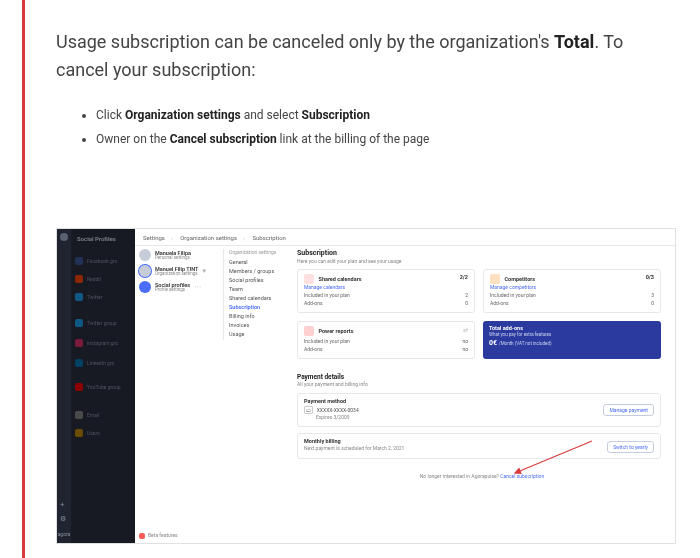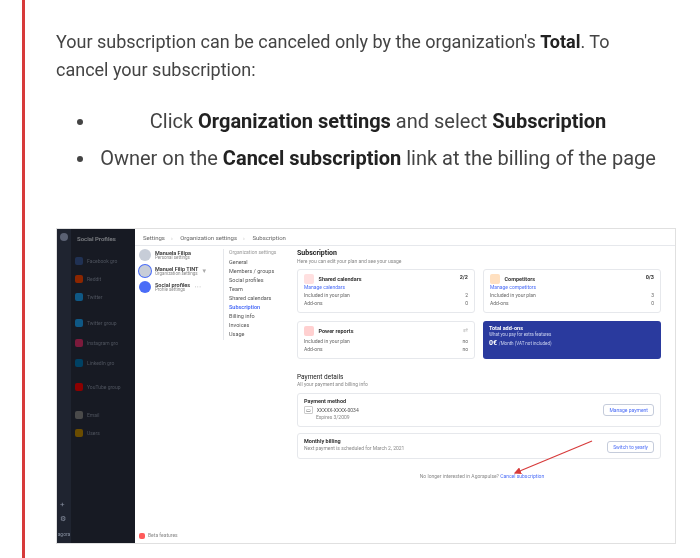--- a/index.html
+++ b/index.html
@@ -2,21 +2,21 @@
 <html><head>
 <meta charset="utf-8">
 <style>
   html,body{margin:0;padding:0;font-family:-apple-system,BlinkMacSystemFont,"Segoe UI",Roboto,Helvetica,Arial,sans-serif;background:#fff;color:#333;}
   .page{width:700px;height:558px;position:relative;box-sizing:border-box;}
   .redbar{position:absolute;left:22px;top:0;width:3px;height:558px;background:#d73a3a;}
   .doc{position:absolute;left:56px;top:28px;right:40px;}
   .intro{font-size:18px;line-height:1.55;color:#444;}
   .intro b{color:#222;}
   ul.steps{margin:22px 0 0 0;padding-left:40px;}
-  ul.steps li{font-size:20px;line-height:1.55;color:#444;margin-bottom:6px;text-align:center;}
+  ul.steps li{font-size:12px;line-height:1.55;color:#444;margin-bottom:6px;}
   ul.steps b{color:#222;}
 
   .shot{position:absolute;left:56px;top:228px;width:618px;height:314px;border:1px solid #e0e0e0;background:#f6f7f9;overflow:hidden;font-size:6px;color:#555;}
   
   .rail{position:absolute;left:0;top:0;width:14px;height:100%;background:#1f2430;}
   .rail .logo{position:absolute;left:3px;top:4px;width:8px;height:8px;border-radius:50%;background:#5a6173;}
   .rail .brand{position:absolute;left:0;bottom:6px;width:14px;text-align:center;color:#8890a0;font-size:5px;}
   .rail .plus{position:absolute;left:3px;bottom:34px;color:#8890a0;font-size:8px;}
   .rail .gear{position:absolute;left:3px;bottom:20px;color:#8890a0;font-size:7px;}
 
@@ -67,41 +67,41 @@
   .card .ico{display:inline-block;width:10px;height:10px;border-radius:2px;vertical-align:middle;margin-right:3px;}
   .card .ttl{font-size:5.5px;font-weight:700;color:#333;}
   .card .lk{font-size:5px;color:#4a6cf7;}
   .kv{display:flex;justify-content:space-between;font-size:5px;color:#666;margin-top:2px;}
   .card-blue{position:absolute;background:#2a3a9e;color:#fff;border-radius:3px;padding:4px 6px;box-sizing:border-box;}
   .card-blue .ttl{font-size:5.5px;font-weight:700;}
   .card-blue .sub{font-size:4.5px;color:#cdd4f0;}
   .card-blue .price{font-size:7px;font-weight:700;margin-top:2px;}
   .card-blue .price small{font-size:4.5px;font-weight:400;color:#cdd4f0;}
 
-  .section-title{font-size:6.5px;font-weight:400;color:#222;}
+  .section-title{font-size:6.5px;font-weight:700;color:#222;}
   .section-sub{font-size:5px;color:#888;}
   .btn{position:absolute;border:1px solid #c5ccdb;border-radius:3px;font-size:5px;color:#4a6cf7;padding:2px 5px;background:#fff;}
 
   .cancel-line{position:absolute;left:0;right:0;bottom:0;text-align:center;font-size:5px;color:#888;}
   .cancel-line a{color:#4a6cf7;}
 
   .arrow{position:absolute;pointer-events:none;}
 
   .beta{position:absolute;left:82px;bottom:4px;font-size:5px;color:#888;}
   .beta .b{display:inline-block;width:6px;height:6px;background:#ff5b5b;border-radius:2px;vertical-align:middle;margin-right:3px;}
 </style>
 </head>
 <body>
 
 <div class="page">
   <div class="redbar"></div>
 
   <div class="doc">
     <div class="intro">
-      <span>Your subscription can be canceled only by the organization's </span><b>Total</b><span>. To cancel your subscription:</span>
+      <span>Usage subscription can be canceled only by the organization's </span><b>Total</b><span>. To cancel your subscription:</span>
     </div>
     <ul class="steps">
       <li>
         <span>Click </span><b>Organization settings</b><span> and select </span><b>Subscription</b>
       </li>
       <li>
         <span>Owner on the </span><b>Cancel subscription</b><span> link at the billing of the page</span>
       </li>
     </ul>
   </div>

